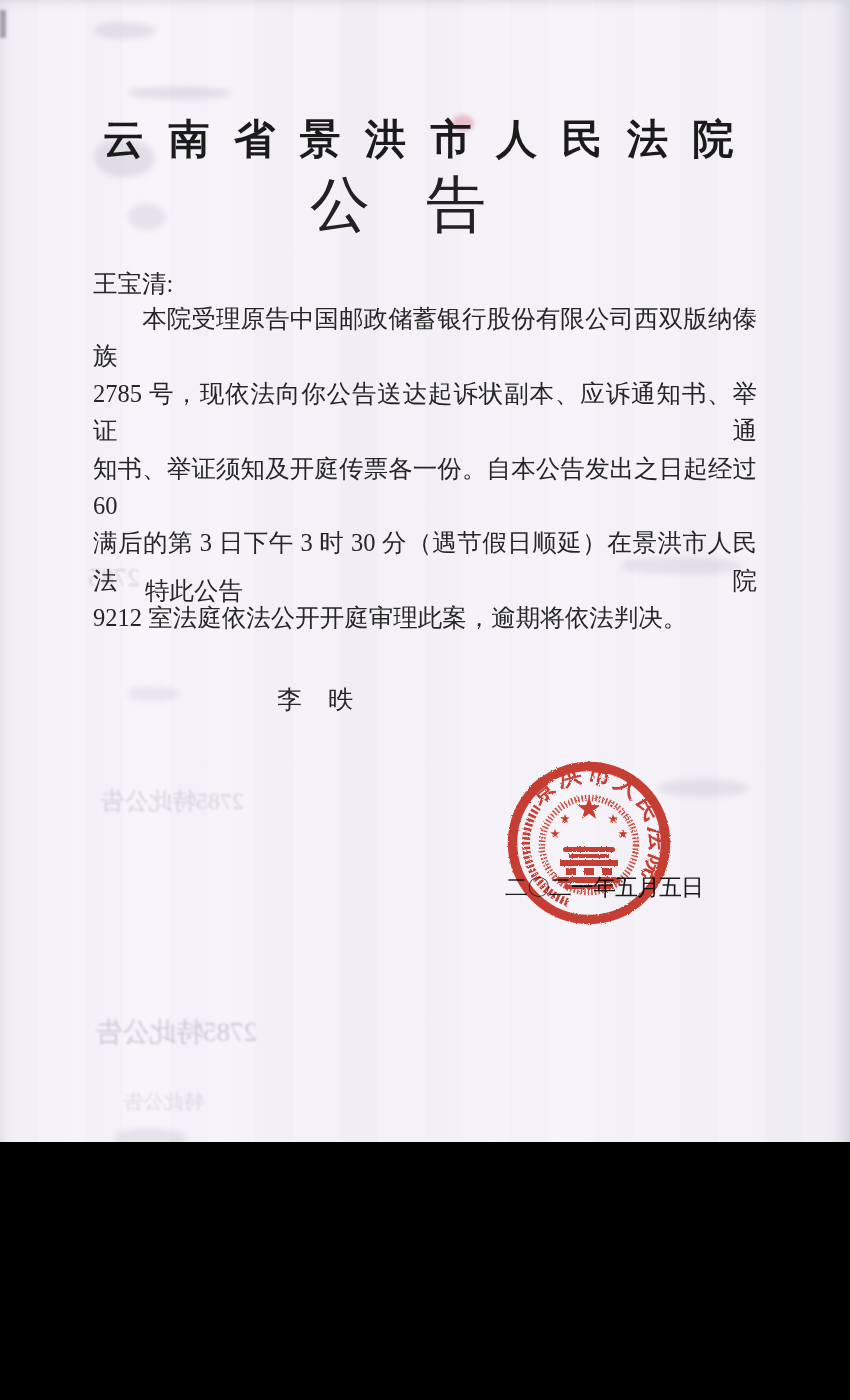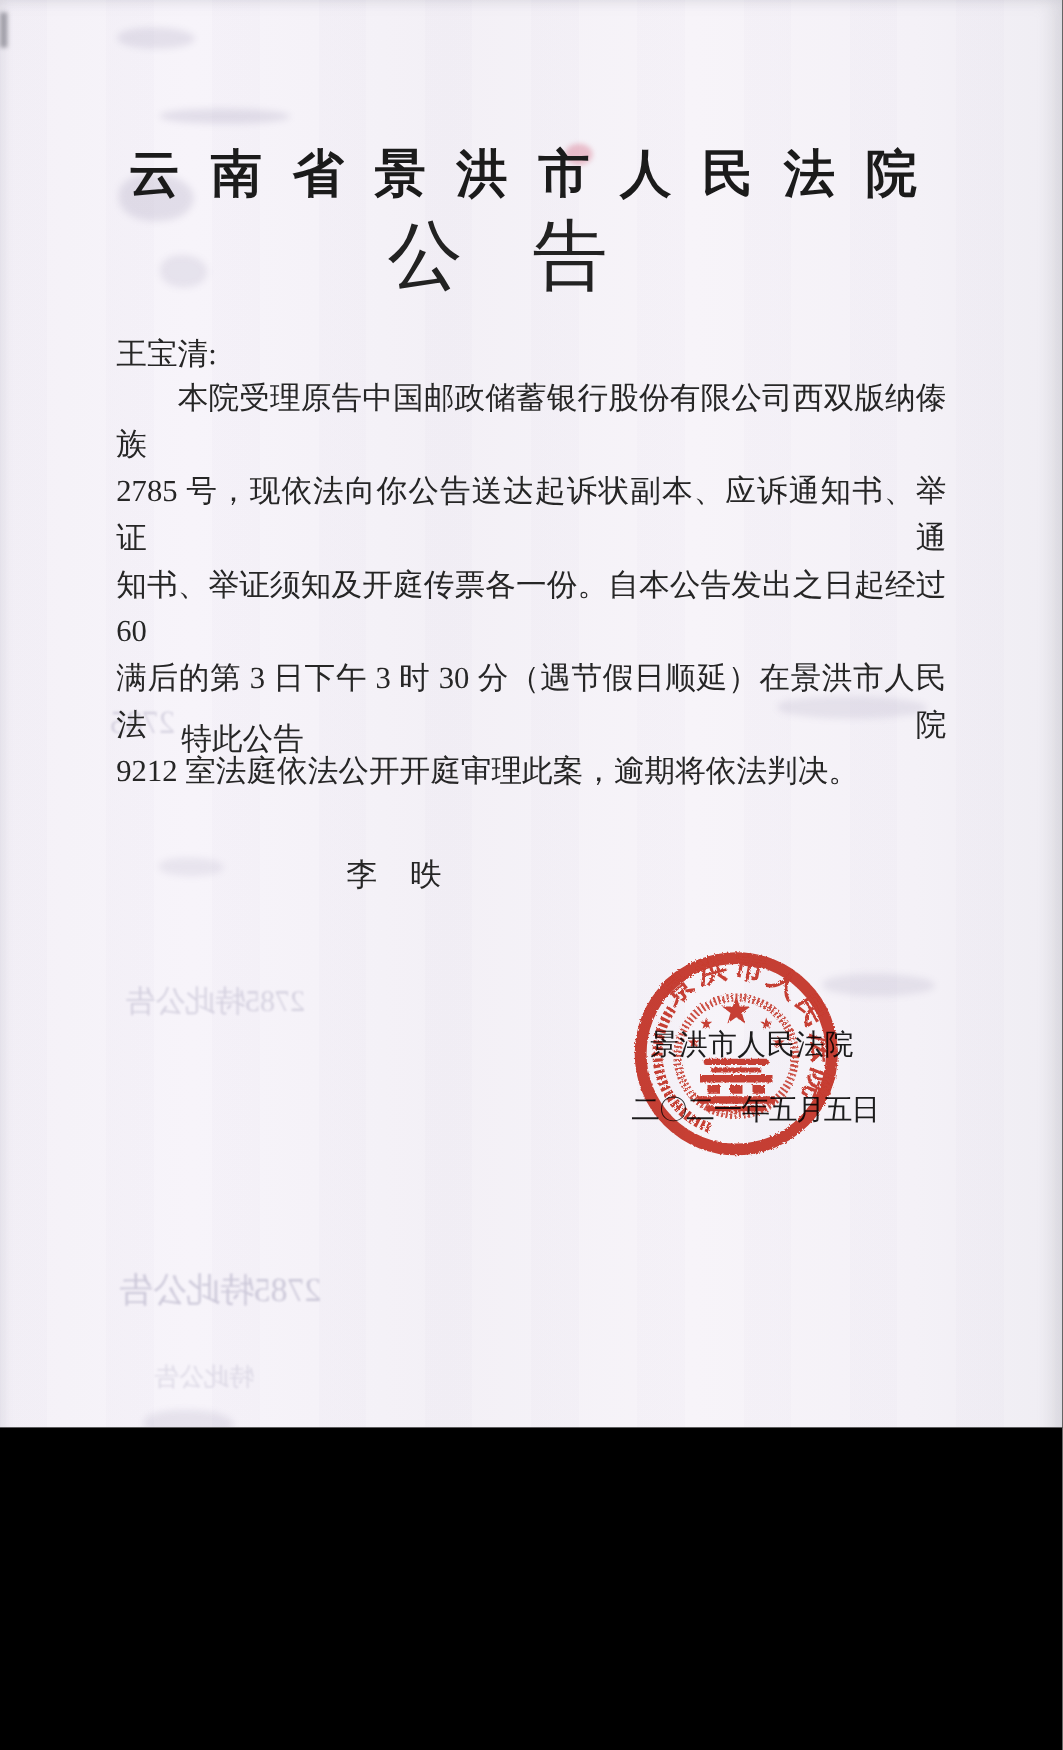--- a/index.html
+++ b/index.html
@@ -1,16 +1,16 @@
 <!DOCTYPE html>
 <html><head>
 <meta charset="utf-8">
 <style>
   html,body{margin:0;padding:0;background:#000;}
-  #stage{position:relative;width:850px;height:1142px;overflow:hidden;background:#a3a3a3;
+  #stage{position:relative;width:850px;height:1142px;overflow:hidden;background:#7dd3fc;
          font-family:"Liberation Serif","DejaVu Serif",serif;color:#262626;}
   
   .paper{position:absolute;left:0;top:0;width:850px;height:1160px;
          background:linear-gradient(90deg,#f4f1f7 0%,#f7f4fa 18%,#f3f0f6 42%,#f7f4f9 65%,#f4f1f7 86%,#efedf3 100%);
          box-shadow:inset -8px 0 12px rgba(150,150,165,.25), inset 4px 0 8px rgba(150,150,165,.12);}
   .paper::before{content:"";position:absolute;inset:0;
          background:repeating-linear-gradient(90deg,rgba(120,100,160,.02) 0 38px,rgba(255,255,255,.02) 38px 85px);}
   .paper-edge{position:absolute;left:0;top:1148px;width:850px;height:12px;background:#fbfbfd;filter:blur(1px);}
   .scan-band{position:absolute;left:0;top:1160px;width:850px;height:33px;
          background:linear-gradient(180deg,#f2f5f2 0%,#e7ede8 35%,#e3eae5 100%);}
@@ -123,16 +123,15 @@
           <rect x="61" y="111" width="10" height="7"></rect>
           <rect x="79" y="111" width="10" height="7"></rect>
           <rect x="97" y="111" width="10" height="7"></rect>
           <rect x="53" y="120" width="62" height="6"></rect>
           <rect x="60" y="128" width="48" height="4"></rect>
         </g>
       </g>
     </svg>
   </div>
 
-  <div class="seal-overlay-name">景洪市人民法院</div>
   <div class="seal-overlay-date">二〇二一年五月五日</div>
 
 </div>
 
 </body></html>

